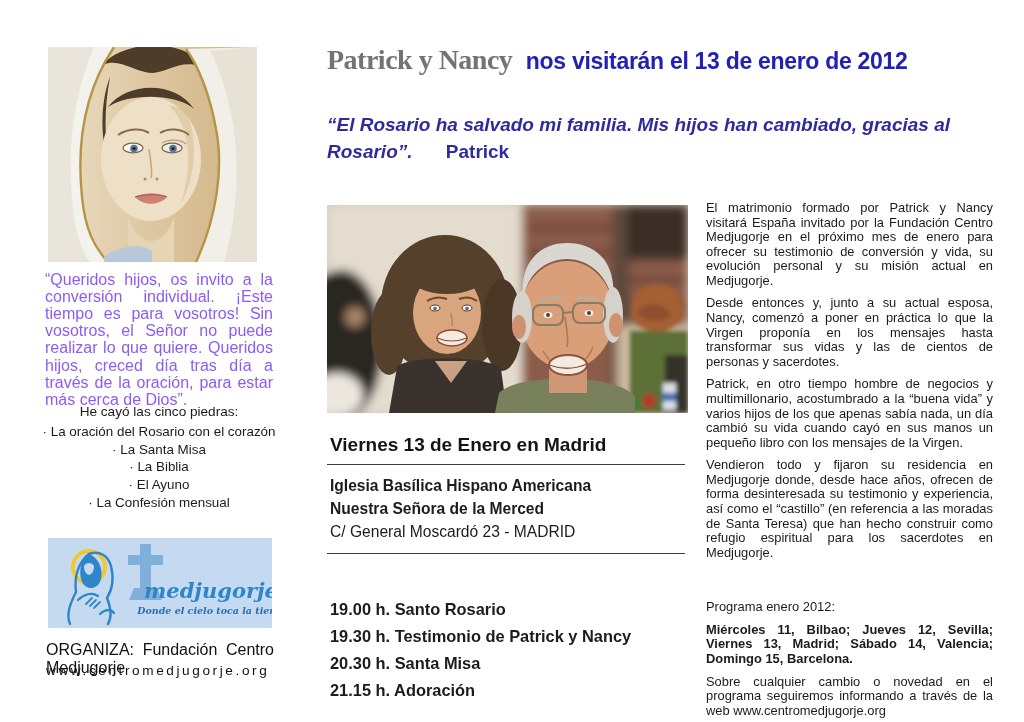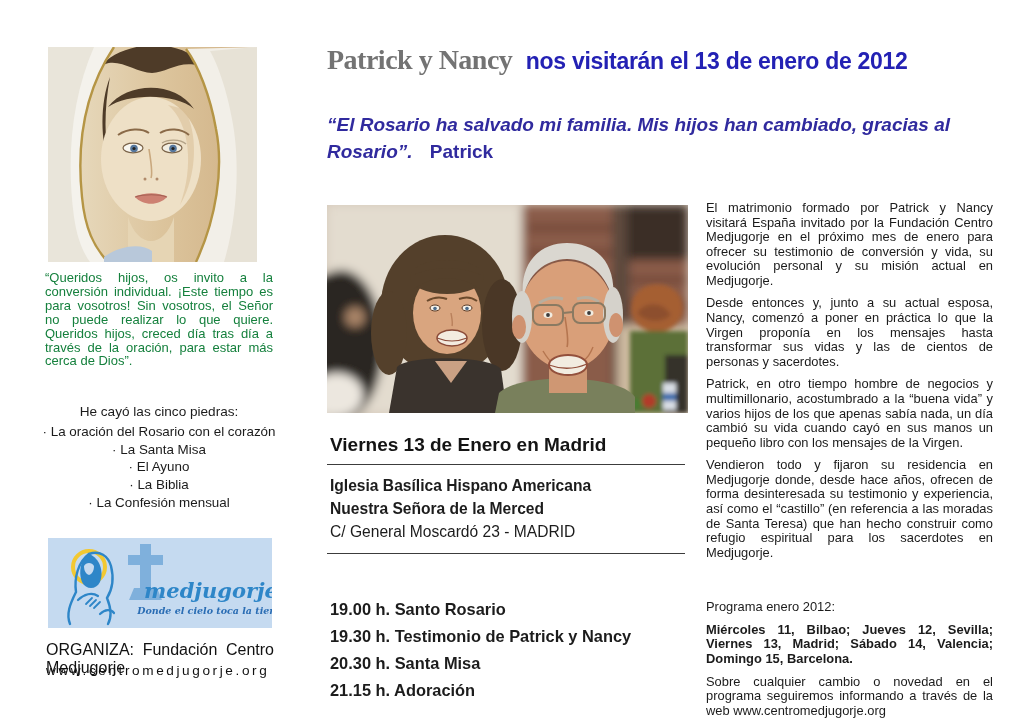--- a/index.html
+++ b/index.html
@@ -2,39 +2,39 @@
 <html><head>
 <meta charset="utf-8">
 <style>
   html,body{margin:0;padding:0;background:#ffffff;}
   .page{position:relative;width:1024px;height:722px;background:#ffffff;overflow:hidden;
         font-family:"Liberation Sans",sans-serif;color:#1c1c1c;}
 
   
   .statue{position:absolute;left:48px;top:47px;width:209px;height:215px;}
   .left-quote{position:absolute;left:45px;top:271px;width:228px;
-              font-size:13px;line-height:1.07;text-align:justify;color:#15803d;}
+              font-size:16px;line-height:1.07;text-align:justify;color:#8b5cf6;}
   .stones-title{position:absolute;left:36px;top:404px;width:246px;text-align:center;
                 font-size:13.6px;color:#1b1b1b;}
   .stones-list{position:absolute;left:20px;top:423px;width:278px;text-align:center;
                font-size:13.4px;line-height:1.32;color:#1b1b1b;}
   .logo-box{position:absolute;left:48px;top:538px;width:224px;height:90px;}
   .organiza{position:absolute;left:46px;top:641px;width:228px;font-size:16px;
             text-align:justify;text-align-last:justify;color:#111;}
   .website{position:absolute;left:46px;top:663px;width:240px;font-size:13.6px;
            letter-spacing:2.6px;white-space:nowrap;color:#111;}
 
   
   .title{position:absolute;left:327px;top:44px;width:672px;white-space:nowrap;}
   .title-name{font-weight:bold;font-size:28px;color:#737373;letter-spacing:-0.5px;font-family:Liberation Serif, serif;}
   .title-rest{font-weight:bold;font-size:23px;color:#2321b4;margin-left:9px;letter-spacing:-0.3px;}
   .subtitle{position:absolute;left:327px;top:112px;width:660px;
             font-size:19px;line-height:1.4;font-weight:bold;color:#302a9e;}
   .subtitle .q{font-style:italic;}
-  .subtitle .attr{font-style:normal;margin-left:12px;}
+  .subtitle .attr{font-style:normal;margin-left:28px;}
 
   
   .photo{position:absolute;left:327px;top:205px;width:361px;height:208px;}
   .event-heading{position:absolute;left:330px;top:434px;width:358px;
                  font-size:19px;font-weight:bold;color:#141414;}
   .rule{position:absolute;left:327px;width:358px;height:0;border:none;
         border-top:1.6px solid #3c3c3c;margin:0;}
   .rule1{top:464px;}
   .rule2{top:553px;}
   .venue{position:absolute;left:330px;top:474px;width:358px;font-size:15.6px;line-height:23px;}
@@ -103,22 +103,22 @@
     <path d="M56,210 C72,198 94,196 104,204 L104,215 L56,215 Z" fill="#b8c8da"></path>
   </svg>
 
   <div class="left-quote">“Queridos hijos, os invito a la conversión individual. ¡Este tiempo es para vosotros! Sin vosotros, el Señor no puede realizar lo que quiere. Queridos hijos, creced día tras día a través de la oración, para estar más cerca de Dios”.</div>
 
   <div class="stones-title">He cayó las cinco piedras:</div>
 
   <div class="stones-list">
     <div>· La oración del Rosario con el corazón</div>
     <div>· La Santa Misa</div>
+    <div>· La Biblia</div>
     <div>· El Ayuno</div>
-    <div>· La Biblia</div>
     <div>· La Confesión mensual</div>
   </div>
 
   <svg class="logo-box" viewBox="0 0 224 90" preserveAspectRatio="none">
     <rect x="0" y="0" width="224" height="90" fill="#c5daf0"></rect>
 
     <circle cx="41" cy="29" r="16" fill="none" stroke="#f2c832" stroke-width="4"></circle>
 
     <g>
       <path d="M41,16 C30,24 26,40 28,54 C22,66 18,76 22,86" fill="none" stroke="#2e86c8" stroke-width="2.4" stroke-linecap="round"></path>

